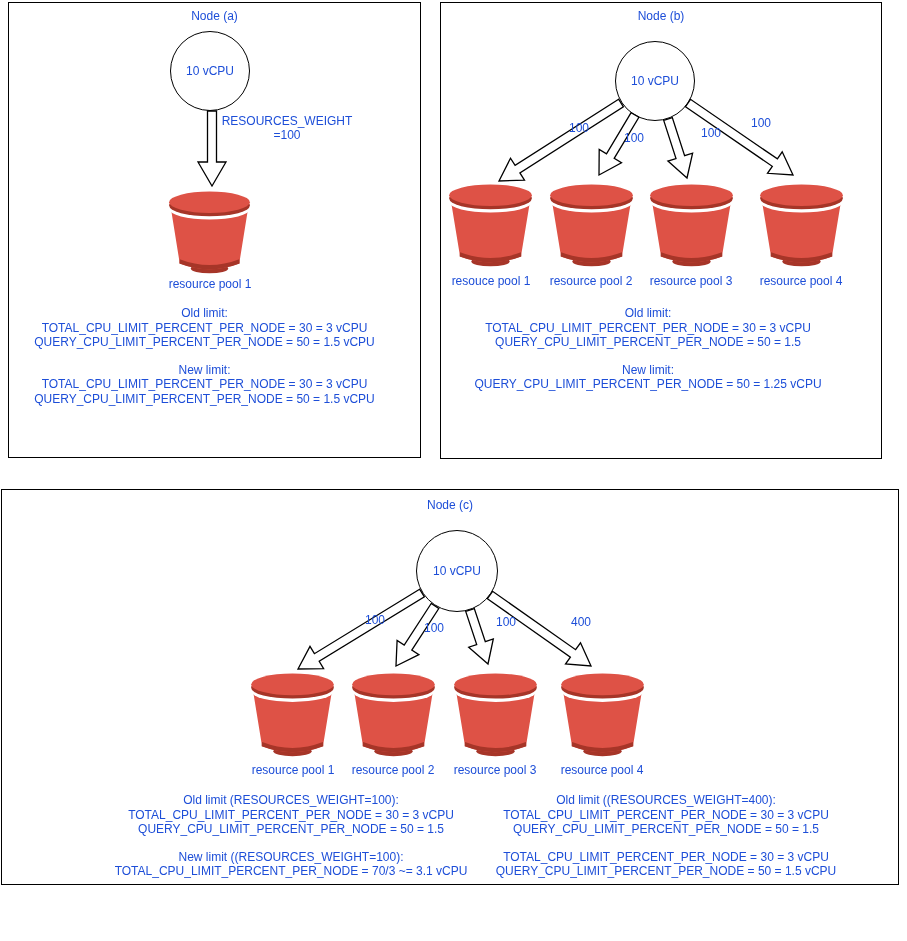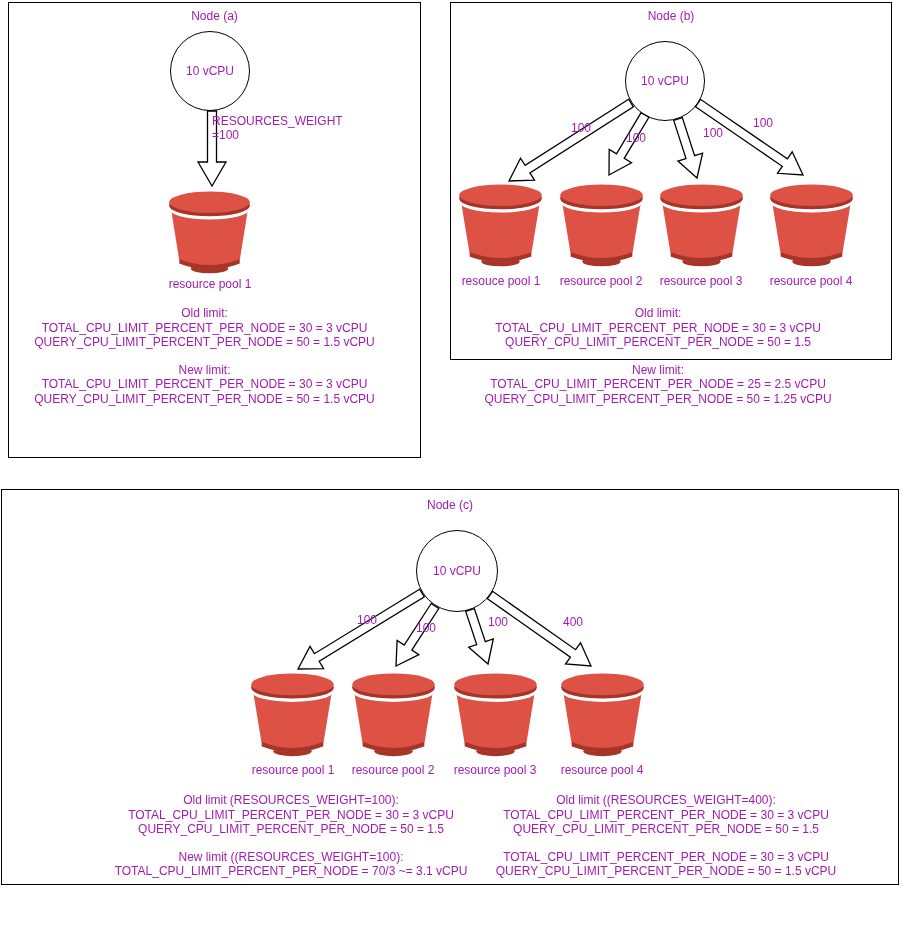--- a/index.html
+++ b/index.html
@@ -1,36 +1,36 @@
 <!DOCTYPE html>
 <html style="--bucket-main: #DE5246; --bucket-dark: #A63528; --outline: #000000; --background: #FFFFFF;"><head>
 <meta charset="utf-8">
 <style>
   html,body{margin:0;padding:0;background:#fff;}
   .canvas{
     position:relative;width:907px;height:941px;background:#fff;
-    font-family:"Liberation Sans",sans-serif;font-size:12px;color:#a21caf;
+    font-family:"Liberation Sans",sans-serif;font-size:12px;color:#1d4ed8;
     overflow:hidden;
   }
   .panel{position:absolute;background:#fff;border:1.5px solid #000;box-sizing:border-box;}
   .panel-title{position:absolute;left:0;right:0;text-align:center;}
   .node-circle{
     position:absolute;border:1.4px solid #000;border-radius:50%;background:#fff;
     display:flex;align-items:center;justify-content:center;box-sizing:border-box;
   }
   .arrows{position:absolute;left:0;top:0;pointer-events:none;}
   .block-arrow{fill:#fff;stroke:#000;stroke-width:1.3;stroke-linejoin:miter;}
   .bucket{position:absolute;}
   .bucket svg{display:block;width:100%;height:100%;}
   .bk-main{fill:var(--bucket-main,#DE5246);}
   .bk-dark{fill:var(--bucket-dark,#A63528);}
   .bk-white{fill:#fff;}
   .pool-label{position:absolute;text-align:center;}
   .arrow-label{position:absolute;line-height:14px;}
-  .arrow-label.center{}
+  .arrow-label.center{text-align:center;}
   .limits{position:absolute;text-align:center;}
   .limit-line{line-height:14.5px;white-space:pre;}
   .limit-block + .limit-block{margin-top:13px;}
 </style>
 </head>
 <body>
 
 <div class="canvas">
 
   <section class="panel" style="left:8px;top:2px;width:413px;height:456px;">
@@ -69,21 +69,21 @@
         <div class="limit-line">QUERY_CPU_LIMIT_PERCENT_PER_NODE = 50 = 1.5 vCPU</div>
       </div>
       <div class="limit-block">
         <div class="limit-line">New limit:</div>
         <div class="limit-line">TOTAL_CPU_LIMIT_PERCENT_PER_NODE = 30 = 3 vCPU</div>
         <div class="limit-line">QUERY_CPU_LIMIT_PERCENT_PER_NODE = 50 = 1.5 vCPU</div>
       </div>
     </div>
   </section>
 
-  <section class="panel" style="left:450px;top:2px;width:442px;height:358px;">
+  <section class="panel" style="left:440px;top:2px;width:442px;height:457px;">
     <div class="panel-title" style="top:6px;">Node (b)</div>
 
     <div class="node-circle" style="left:174px;top:38px;width:80px;height:80px;">
       <span>10 vCPU</span>
     </div>
 
     <div class="bucket" style="left:6px;top:179px;width:87px;height:86px;">
       <svg viewBox="0 0 100 104" preserveAspectRatio="none">
         <ellipse class="bk-dark" cx="50" cy="96" rx="22" ry="6"></ellipse>
         <path class="bk-main" d="M5 26 L15 90 Q50 104 85 90 L95 26 Q50 40 5 26 Z"></path>
@@ -142,21 +142,20 @@
     <div class="pool-label" style="left:300px;top:271px;width:120px;">resource pool 4</div>
 
     <div class="limits" style="left:0;top:303px;width:414px;">
       <div class="limit-block">
         <div class="limit-line">Old limit:</div>
         <div class="limit-line">TOTAL_CPU_LIMIT_PERCENT_PER_NODE = 30 = 3 vCPU</div>
         <div class="limit-line">QUERY_CPU_LIMIT_PERCENT_PER_NODE = 50 = 1.5</div>
       </div>
       <div class="limit-block">
         <div class="limit-line">New limit:</div>
-        <div class="limit-line">TOTAL_CPU_LIMIT_PERCENT_PER_NODE = 25 = 2.5 vCPU</div>
         <div class="limit-line">QUERY_CPU_LIMIT_PERCENT_PER_NODE = 50 = 1.25 vCPU</div>
       </div>
     </div>
   </section>
 
   <section class="panel" style="left:1px;top:489px;width:898px;height:396px;">
     <div class="panel-title" style="top:8px;">Node (c)</div>
 
     <div class="node-circle" style="left:414px;top:40px;width:82px;height:82px;">
       <span>10 vCPU</span>

